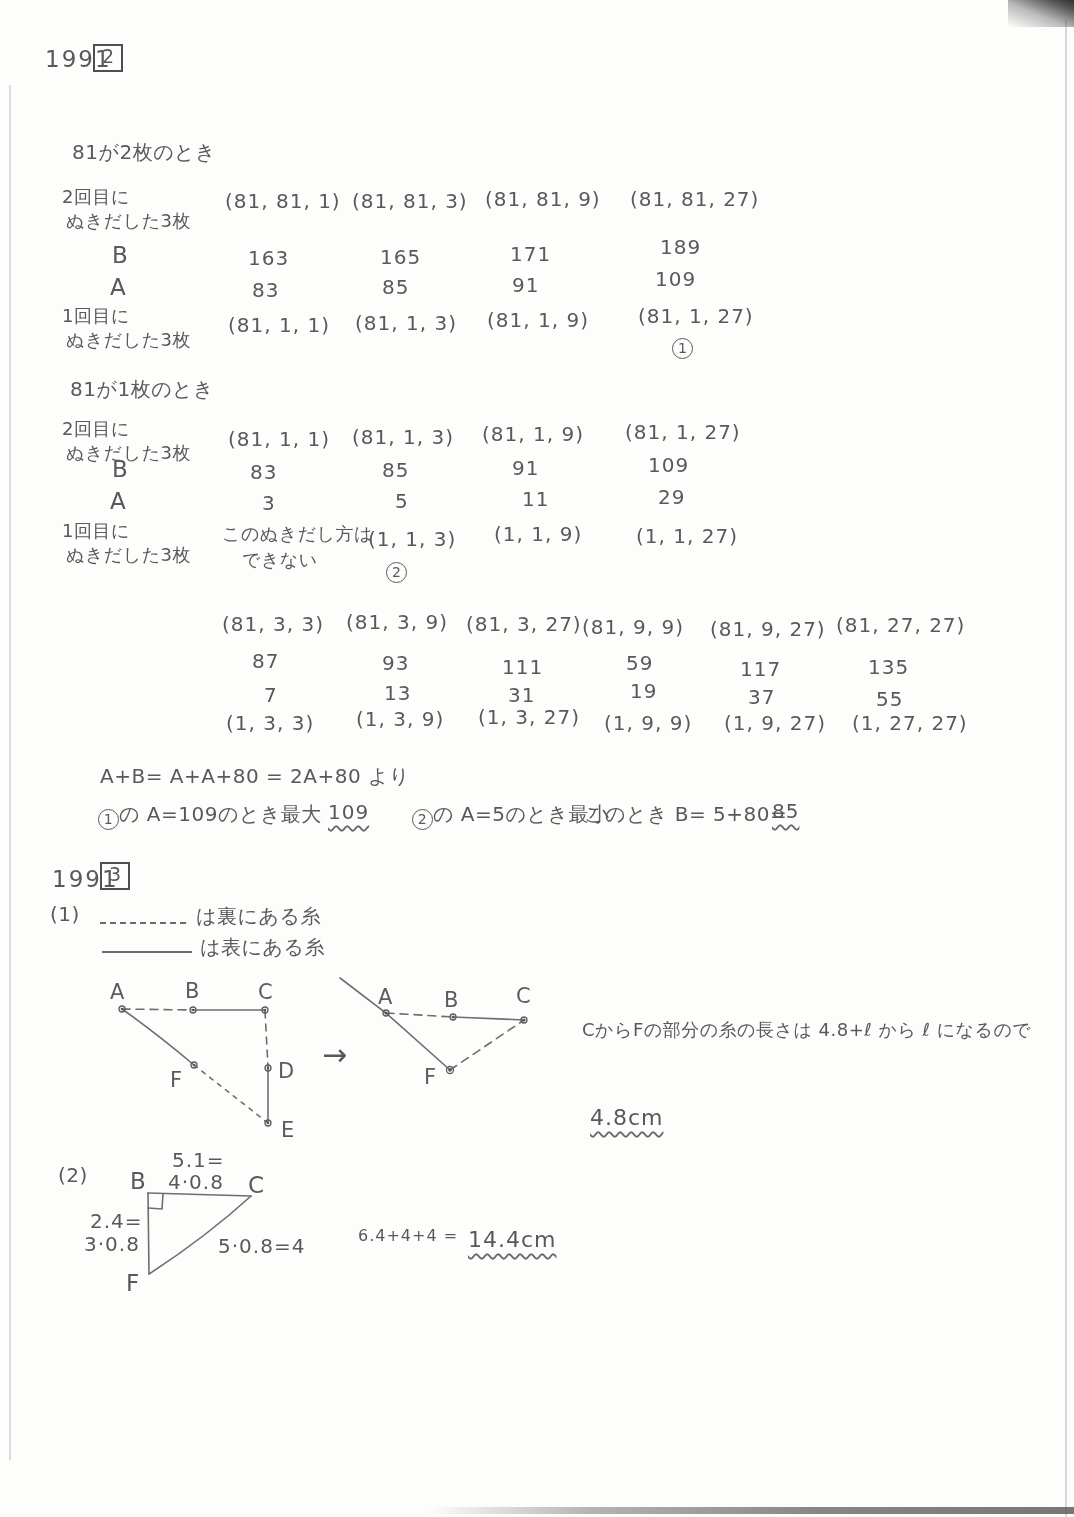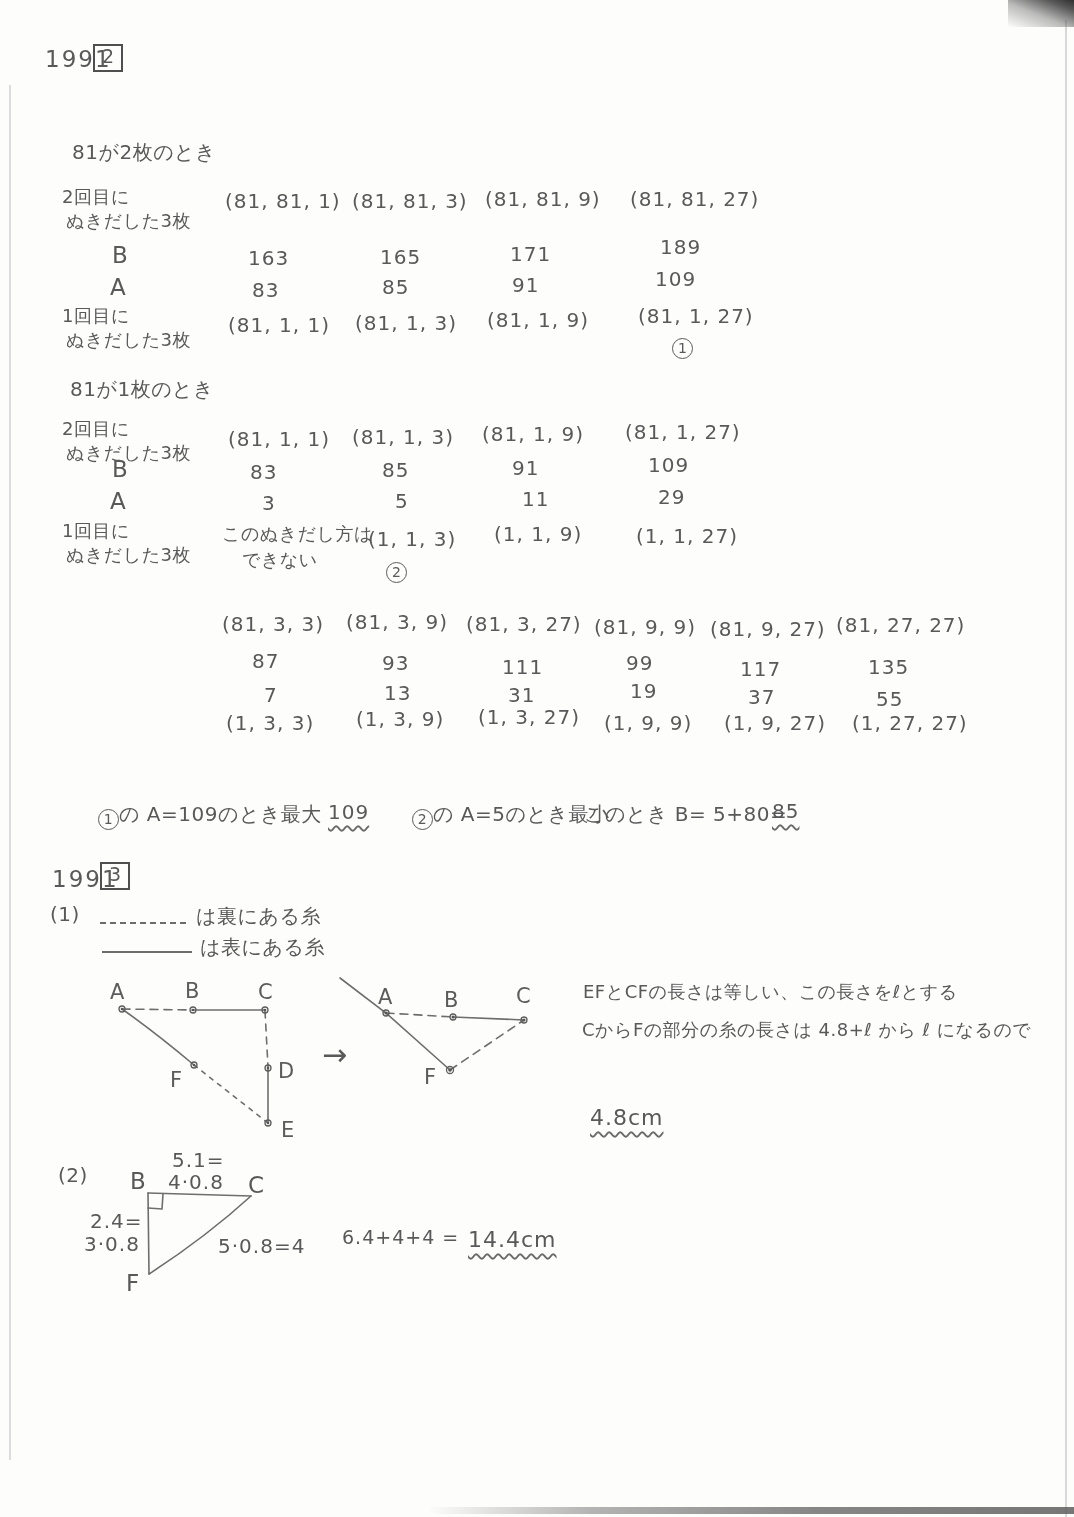--- a/index.html
+++ b/index.html
@@ -114,45 +114,46 @@
   <div class="t jp-sm" style="left:222px;top:524px">このぬきだし方は</div>
   <div class="t jp-sm" style="left:242px;top:550px">できない</div>
   <div class="t num" style="left:368px;top:528px">(1, 1, 3)</div>
   <div class="t num" style="left:494px;top:523px">(1, 1, 9)</div>
   <div class="t num" style="left:636px;top:525px">(1, 1, 27)</div>
   <div class="t" style="left:386px;top:562px"><span class="circle">2</span></div>
 
   <div class="t num" style="left:222px;top:613px">(81, 3, 3)</div>
   <div class="t num" style="left:346px;top:611px">(81, 3, 9)</div>
   <div class="t num" style="left:466px;top:613px">(81, 3, 27)</div>
-  <div class="t num" style="left:594px;top:616px">(81, 9, 9)</div>
+  <div class="t num" style="left:582px;top:616px">(81, 9, 9)</div>
   <div class="t num" style="left:710px;top:618px">(81, 9, 27)</div>
   <div class="t num" style="left:836px;top:614px">(81, 27, 27)</div>
 
   <div class="t num" style="left:252px;top:650px">87</div>
   <div class="t num" style="left:382px;top:652px">93</div>
   <div class="t num" style="left:502px;top:656px">111</div>
-  <div class="t num" style="left:626px;top:652px">99</div>
+  <div class="t num" style="left:626px;top:652px">59</div>
   <div class="t num" style="left:740px;top:658px">117</div>
   <div class="t num" style="left:868px;top:656px">135</div>
 
   <div class="t num" style="left:264px;top:684px">7</div>
   <div class="t num" style="left:384px;top:682px">13</div>
   <div class="t num" style="left:508px;top:684px">31</div>
   <div class="t num" style="left:630px;top:680px">19</div>
   <div class="t num" style="left:748px;top:686px">37</div>
   <div class="t num" style="left:876px;top:688px">55</div>
 
   <div class="t num" style="left:226px;top:712px">(1, 3, 3)</div>
   <div class="t num" style="left:356px;top:708px">(1, 3, 9)</div>
   <div class="t num" style="left:478px;top:706px">(1, 3, 27)</div>
   <div class="t num" style="left:604px;top:712px">(1, 9, 9)</div>
   <div class="t num" style="left:724px;top:712px">(1, 9, 27)</div>
   <div class="t num" style="left:852px;top:712px">(1, 27, 27)</div>
 
+  <div class="t jp" style="left:100px;top:765px">A+B= A+A+80 = 2A+80 より</div>
   <div class="t jp" style="left:98px;top:803px"><span class="circle" style="vertical-align:-3px">1</span><span>の A=109のとき最大</span></div>
   <div class="t num wavy" style="left:328px;top:801px">109</div>
   <div class="t jp" style="left:412px;top:803px"><span class="circle" style="vertical-align:-3px">2</span><span>の A=5のとき最小</span></div>
   <div class="t jp" style="left:584px;top:803px">このとき B= 5+80=</div>
   <div class="t num wavy" style="left:772px;top:800px">85</div>
 
   <div class="t big" style="left:52px;top:866px">1991</div>
   <div class="t" style="left:100px;top:862px"><span class="box">3</span></div>
 
   <div class="t jp" style="left:50px;top:903px">(1)</div>
@@ -202,21 +203,20 @@
     <circle class="dot-ring" cx="194" cy="60" r="3"></circle>
       <circle class="dot-core" cx="194" cy="60" r="1.5"></circle>
     <circle class="dot-ring" cx="120" cy="110" r="3.5"></circle>
       <circle class="dot-core" cx="120" cy="110" r="1.8"></circle>
     <text x="48" y="44">A</text>
     <text x="114" y="47">B</text>
     <text x="186" y="43">C</text>
     <text x="94" y="124">F</text>
   </svg>
 
-  <div class="t jp-sm" style="left:583px;top:982px">EFとCFの長さは等しい、この長さをℓとする</div>
   <div class="t jp-sm" style="left:582px;top:1020px">CからFの部分の糸の長さは 4.8+ℓ から ℓ になるので</div>
   <div class="t num wavy" style="left:590px;top:1105px;font-size:22px">4.8cm</div>
 
   <div class="t jp" style="left:58px;top:1164px">(2)</div>
   <div class="t big" style="left:130px;top:1168px">B</div>
   <div class="t num" style="left:172px;top:1149px">5.1=</div>
   <div class="t num" style="left:168px;top:1171px">4·0.8</div>
   <div class="t big" style="left:248px;top:1172px">C</div>
 
   <svg style="left:80px;top:1145px" width="240" height="160">
@@ -224,16 +224,16 @@
     <line x1="68" y1="48" x2="69" y2="129"></line>
     <path d="M171,51 Q126,92 69,129"></path>
     <path d="M83,49 L82,64 L68,63"></path>
   </svg>
 
   <div class="t num" style="left:90px;top:1210px">2.4=</div>
   <div class="t num" style="left:84px;top:1233px">3·0.8</div>
   <div class="t num" style="left:218px;top:1235px">5·0.8=4</div>
   <div class="t big" style="left:126px;top:1270px">F</div>
 
-  <div class="t num" style="left:342px;top:1227px;font-size:19px">6.4+4+4 =</div>
+  <div class="t num" style="left:358px;top:1227px;font-size:16px">6.4+4+4 =</div>
   <div class="t num wavy" style="left:468px;top:1227px;font-size:22px">14.4cm</div>
 
 </div>
 
 </body></html>

